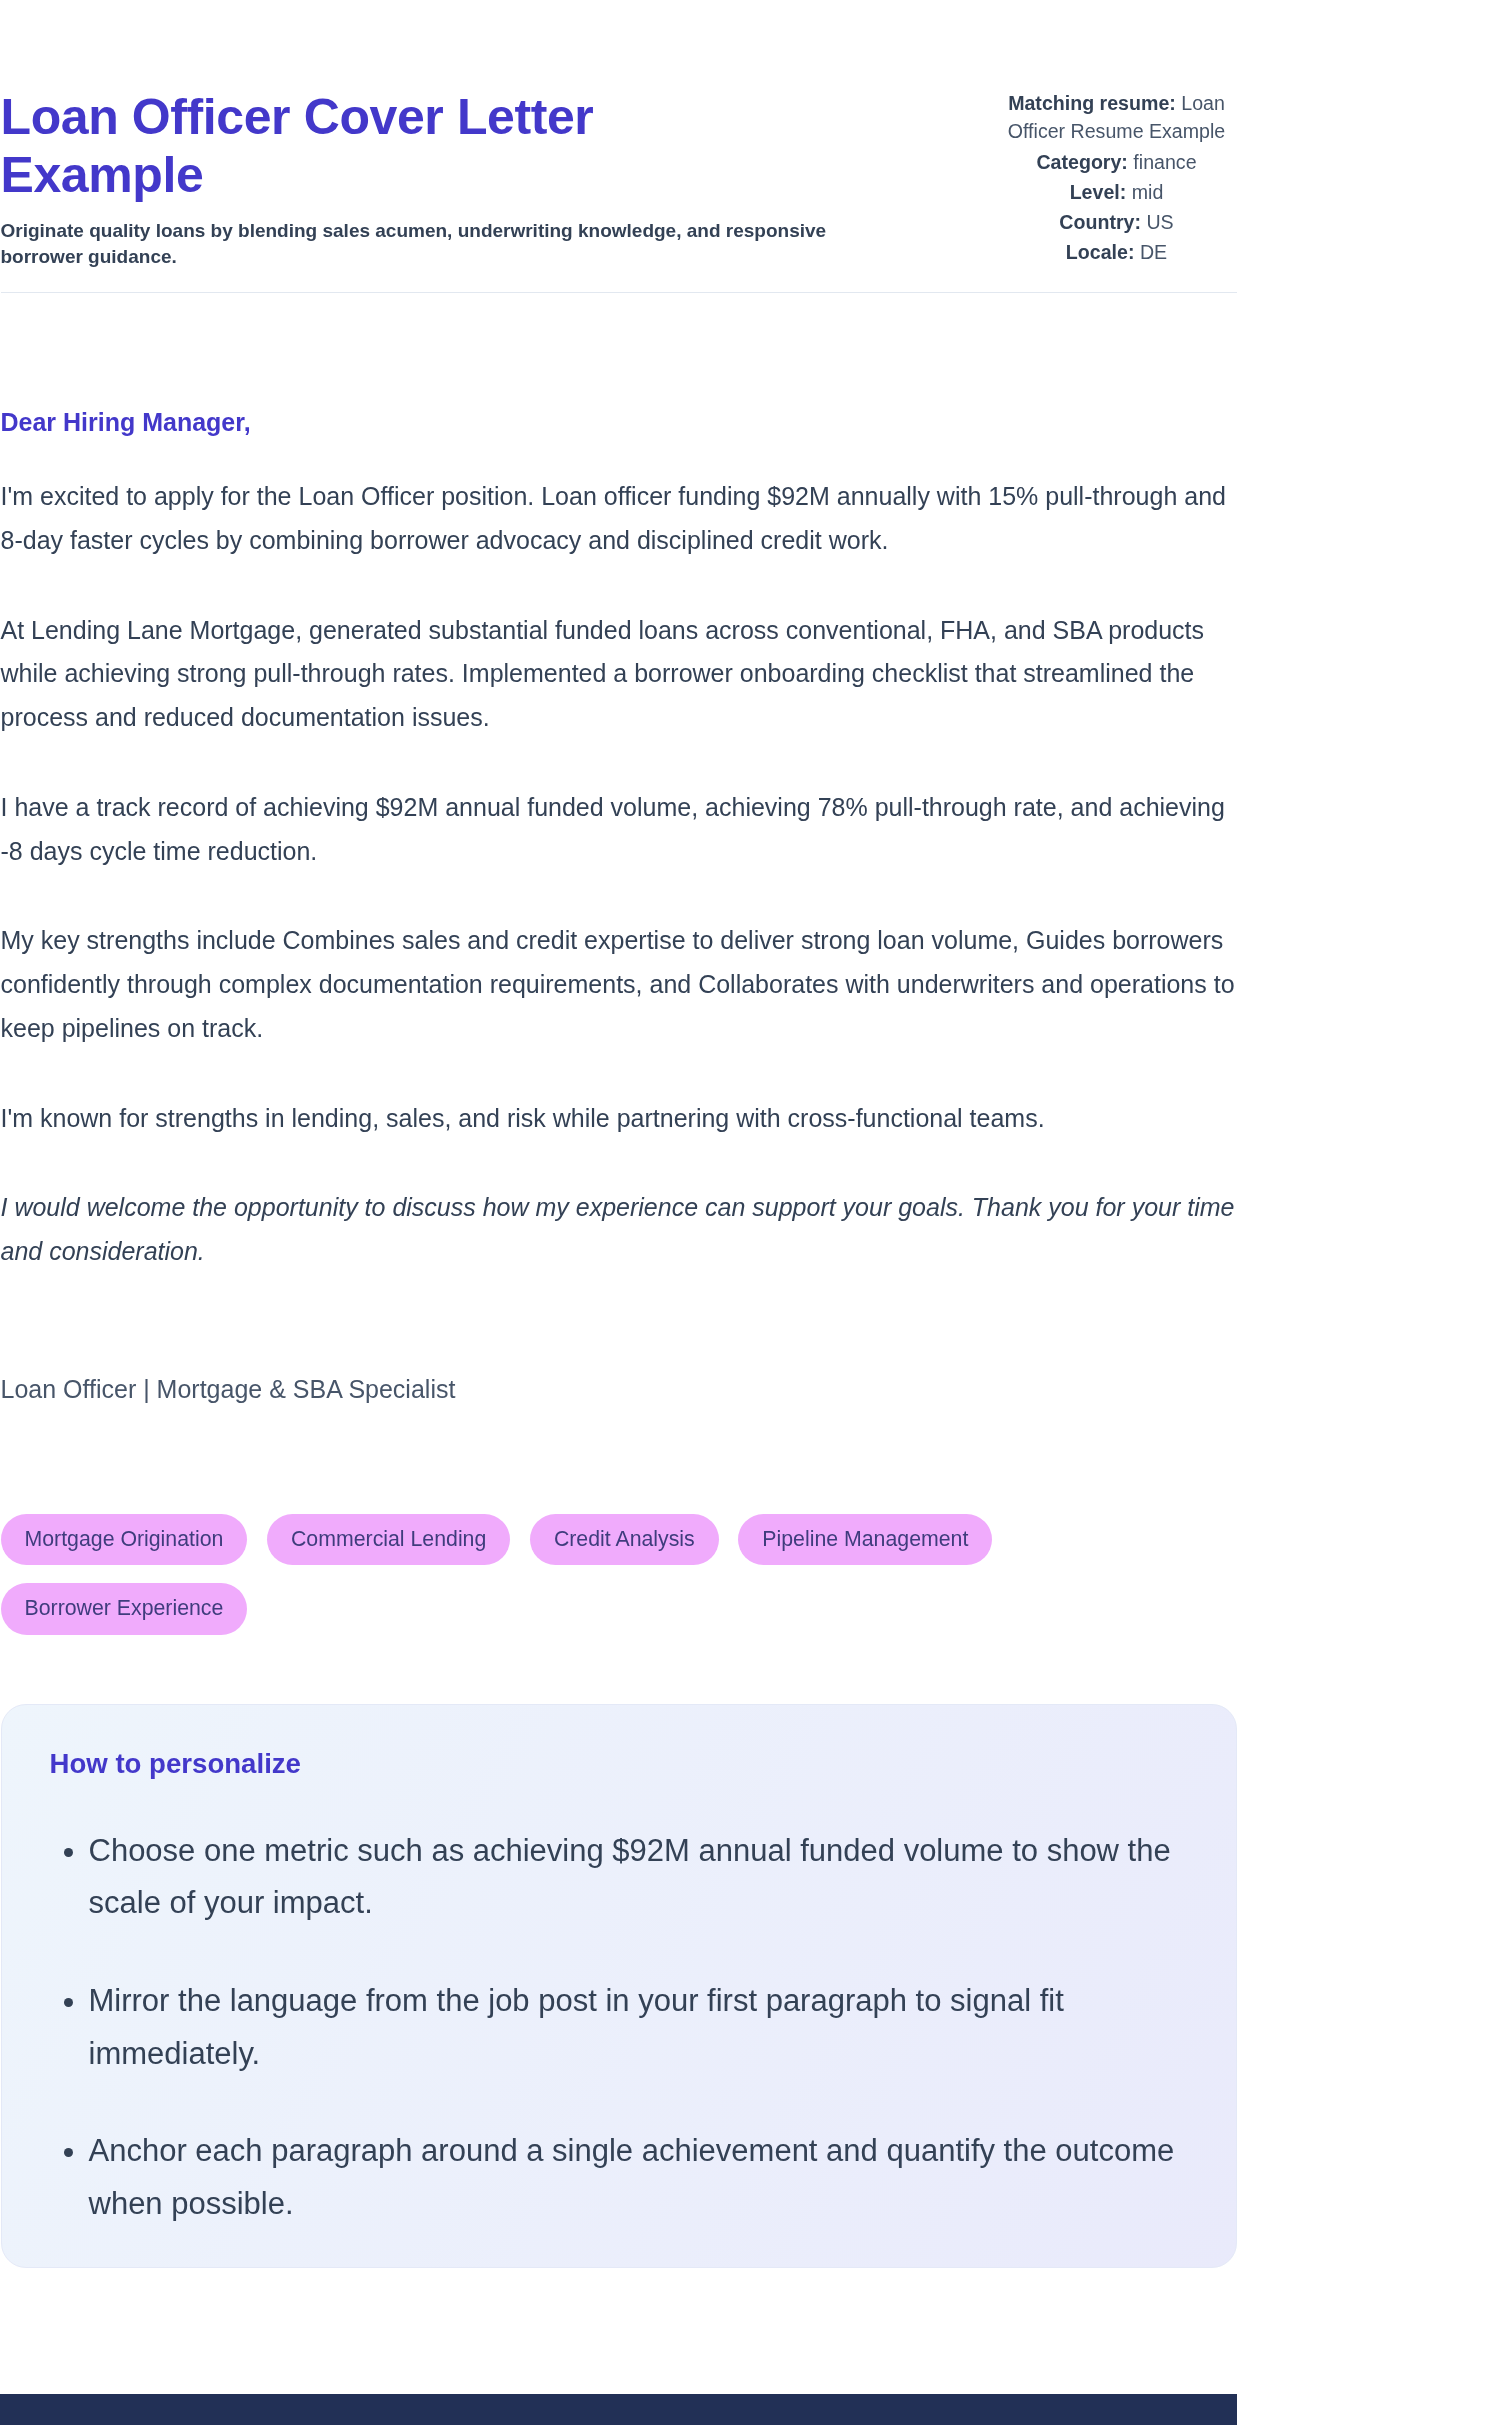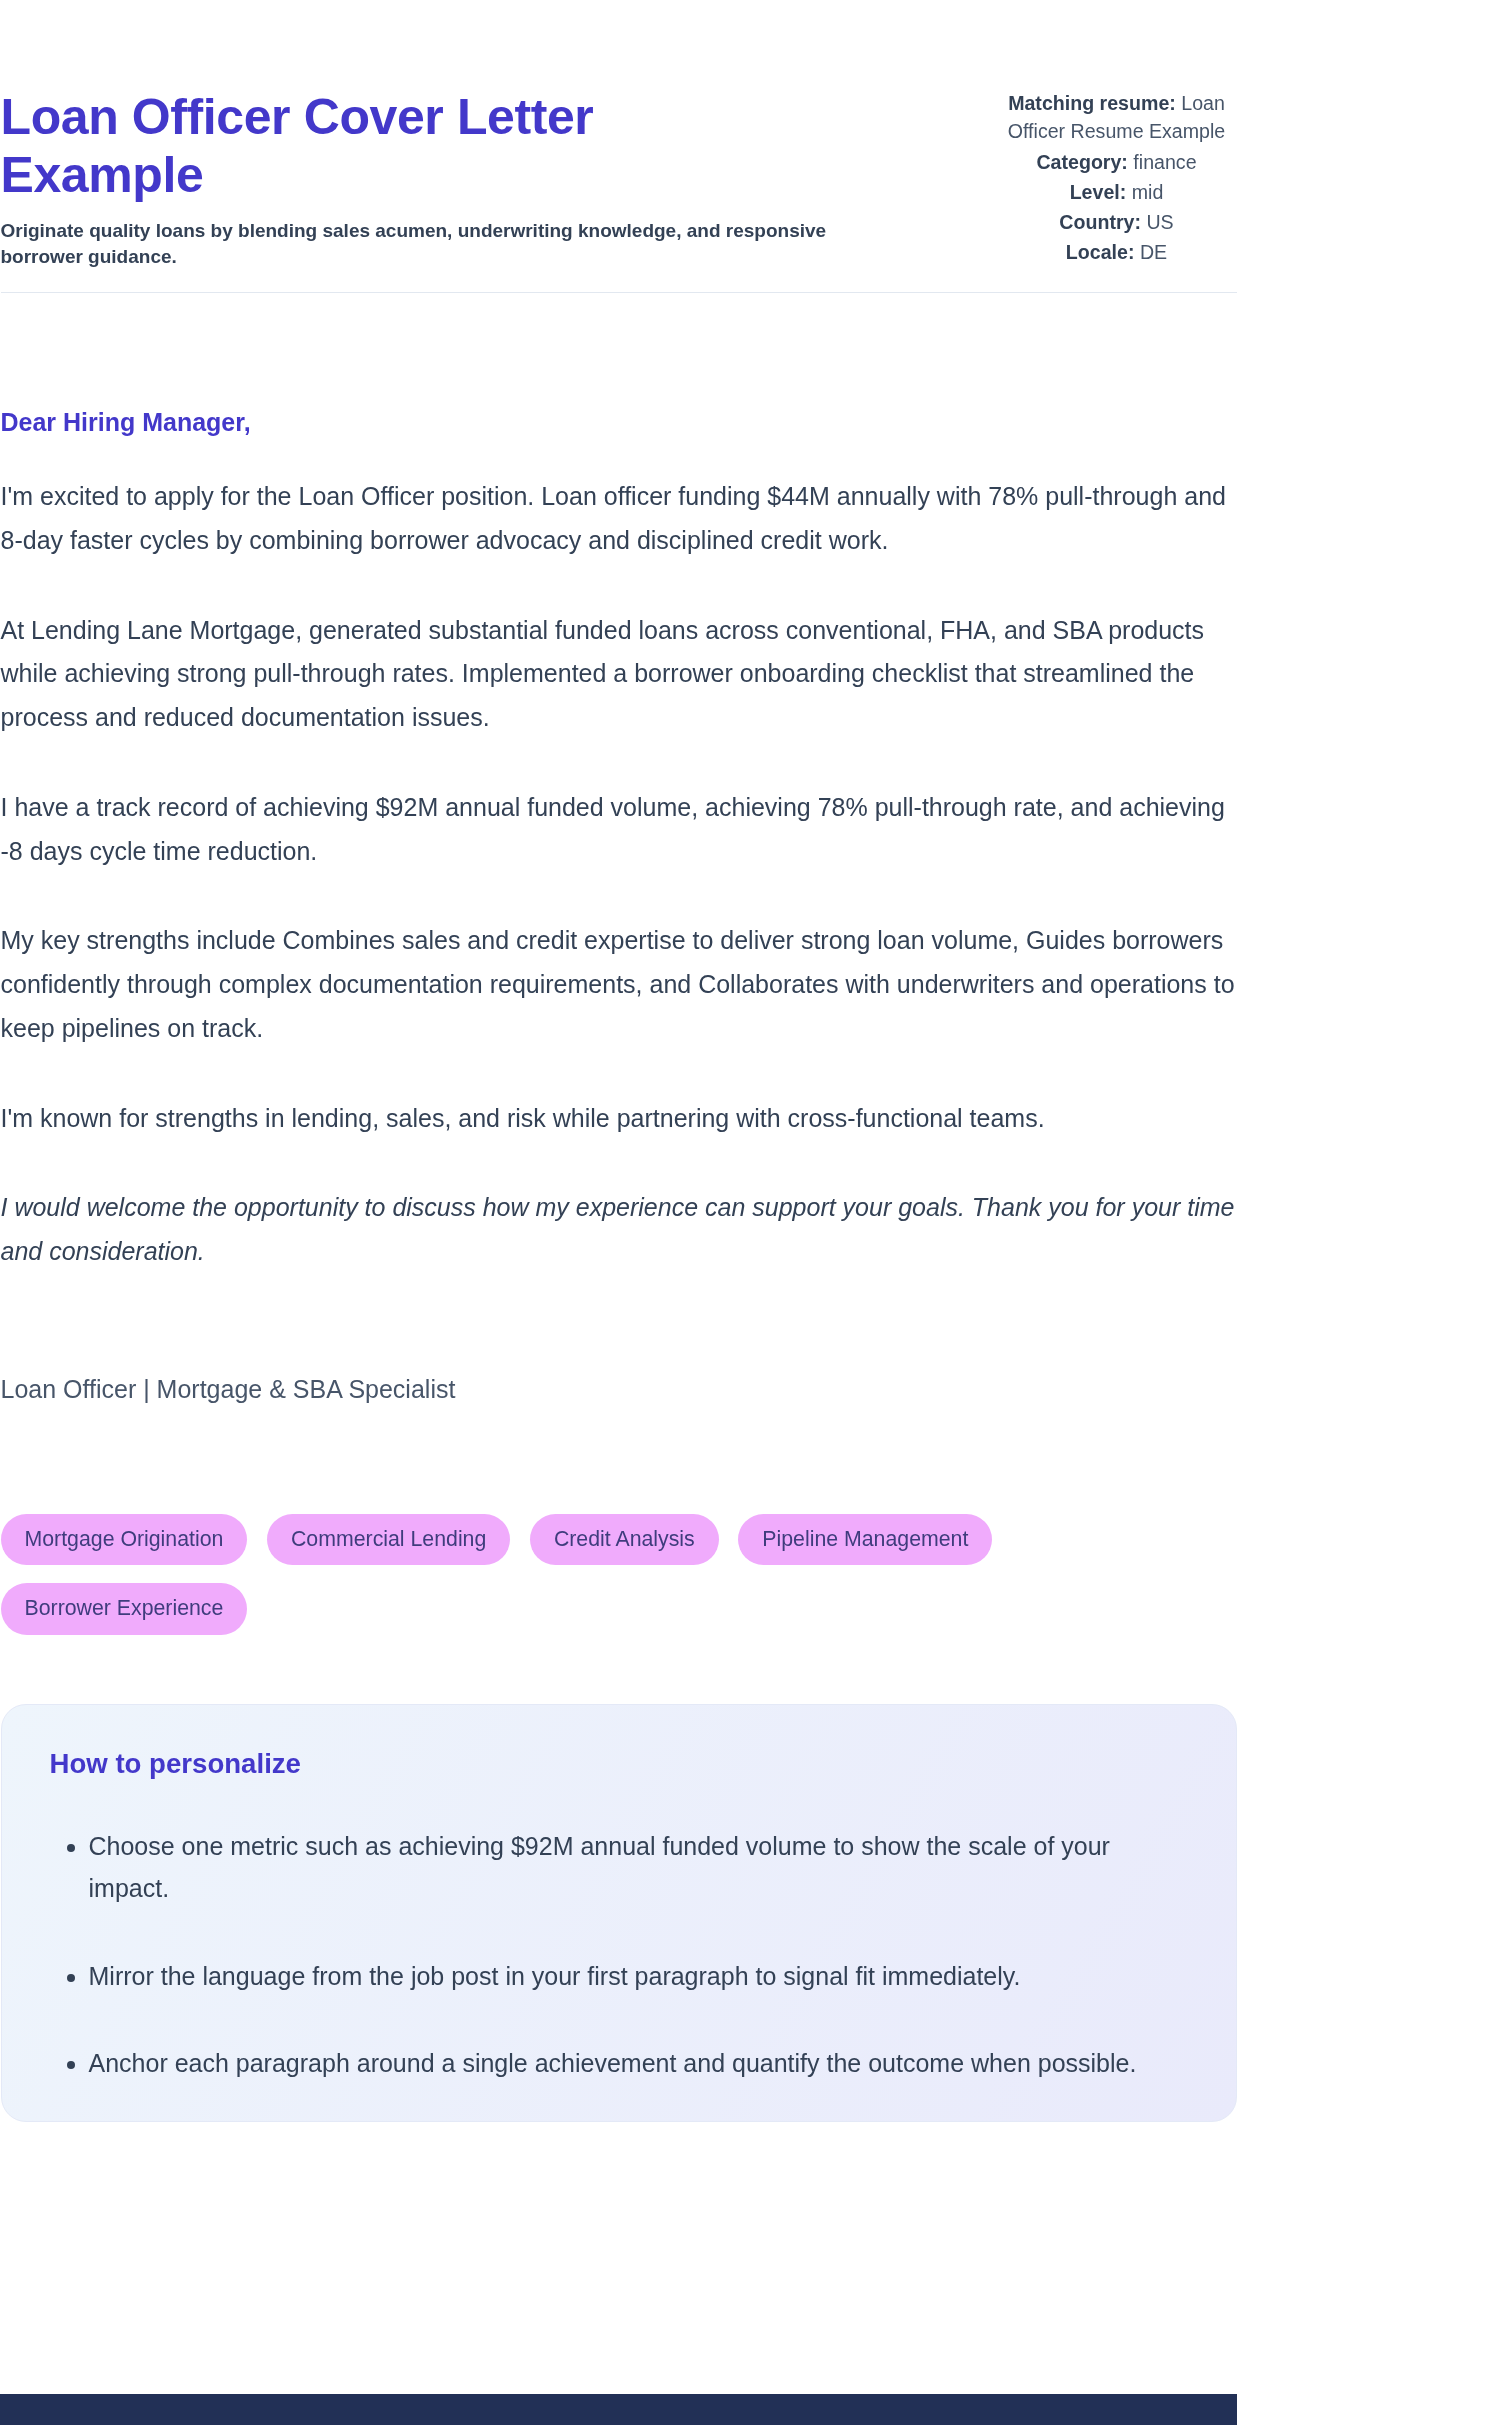--- a/index.html
+++ b/index.html
@@ -125,21 +125,21 @@
     font-size: 27.6px;
     font-weight: 700;
     color: #4338ca;
   }
   .tips-list {
     margin: 0;
     padding-left: 39px;
   }
   .tips-list li {
     margin-bottom: 19.6px;
-    font-size: 25px;
+    font-size: 31px;
     line-height: 1.7;
     color: #334155;
     margin-top: 45px;
   }
   .tips-list li::marker { color: #334155; }
   .tips-list li:last-child { margin-bottom: 0; }
   
   .footer-bar {
     margin-top: auto;
     height: 32px;
@@ -165,21 +165,21 @@
         <div class="meta-row"><span class="meta-label">Country:</span> <span class="meta-value">US</span></div>
         <div class="meta-row"><span class="meta-label">Locale:</span> <span class="meta-value">DE</span></div>
       </aside>
     </header>
 
     <hr class="divider">
 
     <main>
       <p class="salutation">Dear Hiring Manager,</p>
 
-      <p class="para">I'm excited to apply for the Loan Officer position. Loan officer funding $44M annually with 78% pull-through and 8-day faster cycles by combining borrower advocacy and disciplined credit work.</p>
+      <p class="para">I'm excited to apply for the Loan Officer position. Loan officer funding $92M annually with 15% pull-through and 8-day faster cycles by combining borrower advocacy and disciplined credit work.</p>
       <p class="para">At Lending Lane Mortgage, generated substantial funded loans across conventional, FHA, and SBA products while achieving strong pull-through rates. Implemented a borrower onboarding checklist that streamlined the process and reduced documentation issues.</p>
       <p class="para">I have a track record of achieving $92M annual funded volume, achieving 78% pull-through rate, and achieving -8 days cycle time reduction.</p>
       <p class="para">My key strengths include Combines sales and credit expertise to deliver strong loan volume, Guides borrowers confidently through complex documentation requirements, and Collaborates with underwriters and operations to keep pipelines on track.</p>
       <p class="para">I'm known for strengths in lending, sales, and risk while partnering with cross-functional teams.</p>
       <p class="para">I would welcome the opportunity to discuss how my experience can support your goals. Thank you for your time and consideration.</p>
 
       <div class="signature">
         <p class="sig-role">Loan Officer | Mortgage &amp; SBA Specialist</p>
       </div>
 

